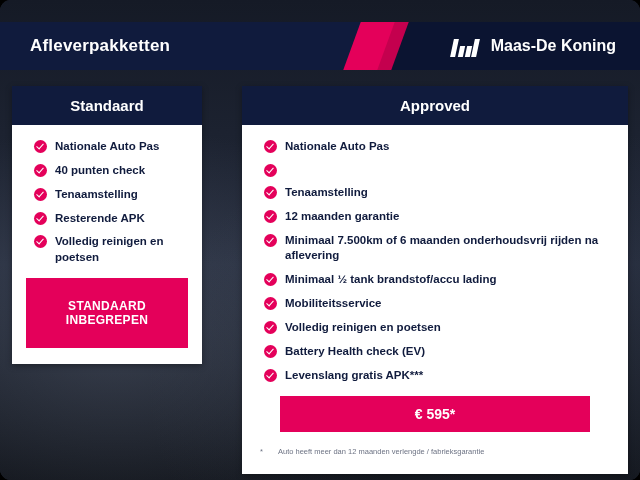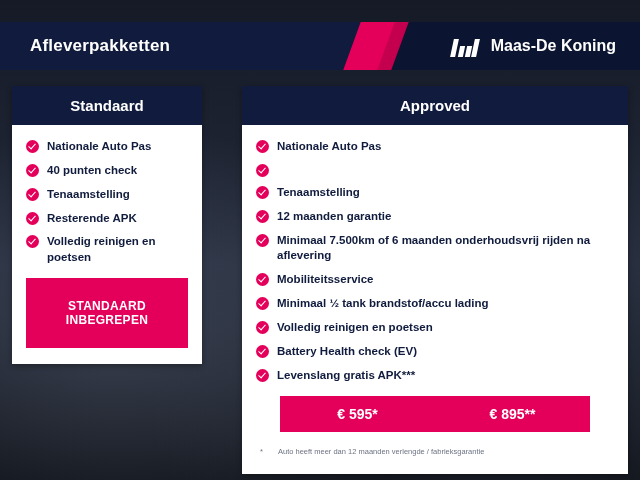--- a/index.html
+++ b/index.html
@@ -12,20 +12,21 @@
     font-family: "Liberation Sans", sans-serif;
     background: #000;
   }
 
   #page {
     position: relative;
     width: 640px;
     height: 480px;
     background: #1d2230;
     overflow: hidden;
+    border-radius: 11px;
   }
 
   
   #bg-photo {
     position: absolute;
     left: 0; top: 0;
     width: 640px; height: 480px;
     background:
       radial-gradient(ellipse at 18% 72%, rgba(120,130,150,0.30) 0%, rgba(0,0,0,0) 45%),
       radial-gradient(ellipse at 78% 80%, rgba(90,100,120,0.22) 0%, rgba(0,0,0,0) 50%),
@@ -118,20 +119,21 @@
     padding: 0;
   }
   ul.feature-list li {
     display: flex;
     align-items: flex-start;
     margin-bottom: 8px;
     color: #101b3d;
     font-size: 11.5px;
     font-weight: bold;
     line-height: 1.38;
+    margin-left: 8px;
   }
   .check {
     flex: 0 0 auto;
     width: 13px;
     height: 13px;
     border-radius: 50%;
     background: #e4005a;
     margin-right: 8px;
     margin-top: 1px;
     position: relative;
@@ -268,43 +270,42 @@
         <li>
           <span class="check"></span>
           <span>12 maanden garantie</span>
         </li>
         <li>
           <span class="check"></span>
           <span>Minimaal 7.500km of 6 maanden onderhoudsvrij rijden na aflevering</span>
         </li>
         <li>
           <span class="check"></span>
+          <span>Minimaal ½ tank brandstof/accu lading</span>
+        </li>
+        <li>
+          <span class="check"></span>
           <span>Mobiliteitsservice</span>
-        </li>
-        <li>
-          <span class="check"></span>
-          <span>Minimaal ½ tank brandstof/accu lading</span>
         </li>
         <li>
           <span class="check"></span>
           <span>Volledig reinigen en poetsen</span>
         </li>
         <li>
           <span class="check"></span>
           <span>Battery Health check (EV)</span>
         </li>
         <li>
           <span class="check"></span>
           <span>Levenslang gratis APK***</span>
         </li>
       </ul>
 
       <div id="price-row">
         <button class="price-btn">€ 595*</button>
-        <button class="price-btn">€ 895**</button>
       </div>
 
       <div id="footnotes">
         <div class="footnote">
           <span class="marker">*</span>
           <span>Auto heeft meer dan 12 maanden verlengde / fabrieksgarantie</span>
         </div>
 
       </div>
     </div>

